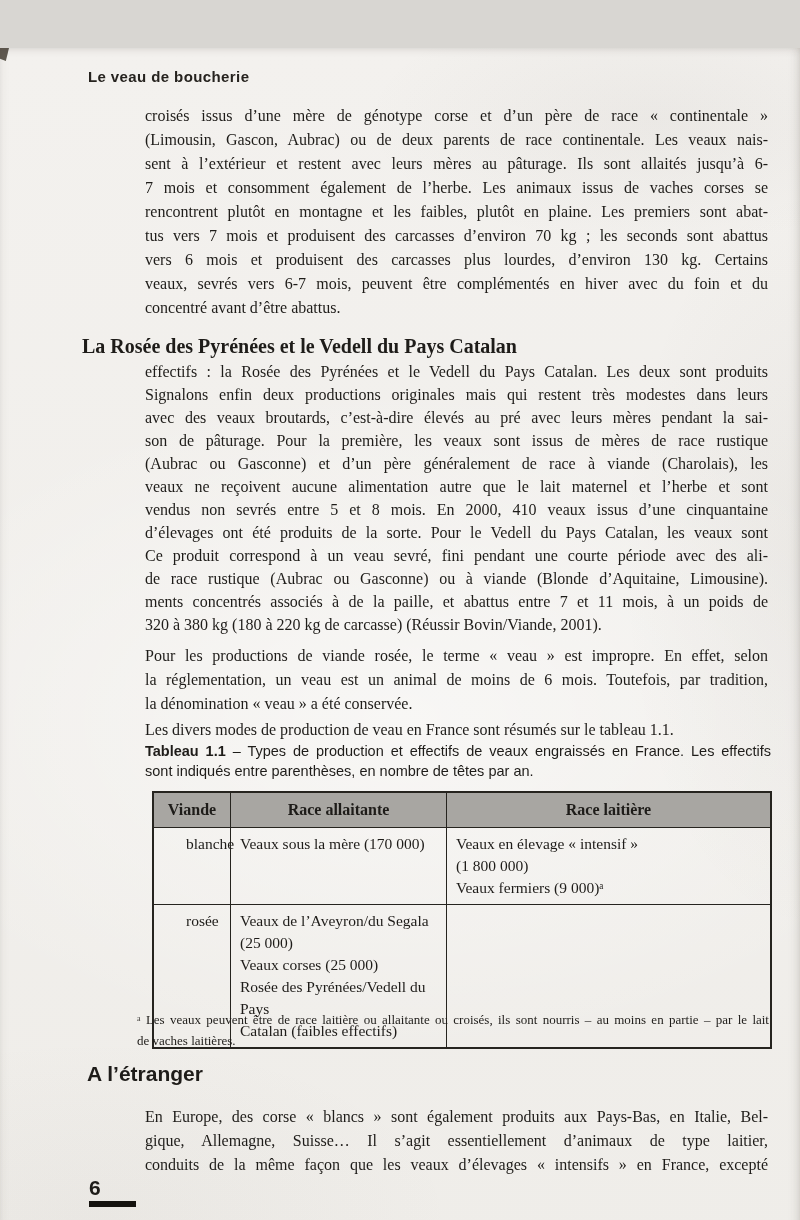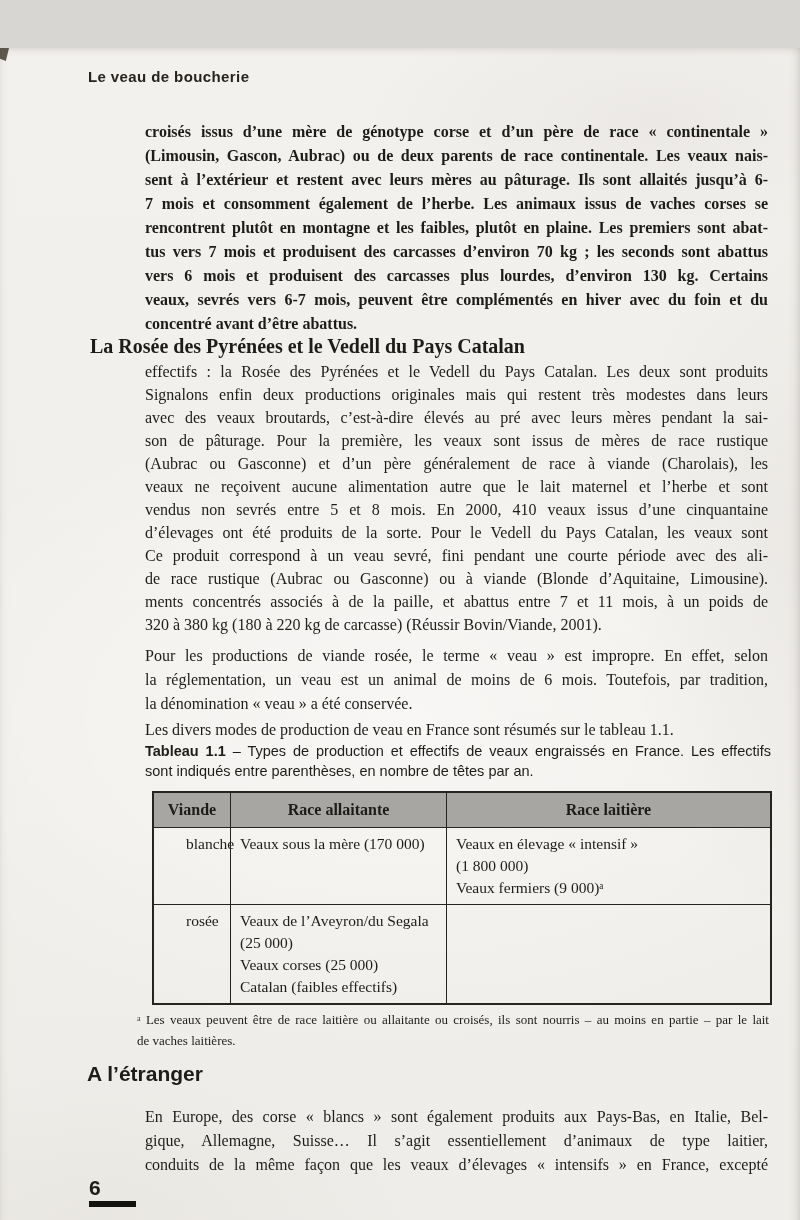--- a/index.html
+++ b/index.html
@@ -31,27 +31,27 @@
     filter:blur(.4px); }
 
   .running-header { position:absolute; left:88px; top:20px;
     font-family:"Liberation Sans","DejaVu Sans",sans-serif; font-weight:bold;
     font-size:15px; letter-spacing:.4px; color:#26231f; }
 
   .para { position:absolute; left:145px; width:623px; font-size:16px; line-height:24px; }
   .ln { min-height:1em; }
   .ln.j { text-align:justify; text-align-last:justify; }
 
-  #p1 { top:72px;font-weight:bold; }
+  #p1 { top:56px; }
   #p2 { top:312px; line-height:23px; }
   #p3 { top:596px; }
   #p4 { top:670px; }
   #p5 { top:1057px; }
 
-  .heading-serif { position:absolute; left:90px; top:287px; font-weight:bold;
+  .heading-serif { position:absolute; left:82px; top:287px; font-weight:bold;
     font-size:20px; line-height:23px; }
   .heading-sans { position:absolute; left:87px; top:1014px;
     font-family:"Liberation Sans","DejaVu Sans",sans-serif; font-weight:bold;
     font-size:21px; line-height:24px; }
 
   .caption { position:absolute; left:145px; top:693px; width:626px;
     font-family:"Liberation Sans","DejaVu Sans",sans-serif; font-size:14.5px; line-height:20px; }
   .caption .cap-line1 { text-align:justify; text-align-last:justify; }
 
   .tbl { position:absolute; left:152px; top:743px; width:616px;
@@ -139,20 +139,21 @@
           <div class="ln">Veaux en élevage « intensif »</div>
           <div class="ln">(1 800 000)</div>
           <div class="ln">Veaux fermiers (9 000)ᵃ</div>
         </div>
     </div>
     <div class="tbl-row">
       <div class="cell c1">rosée</div>
       <div class="cell c2">
           <div class="ln">Veaux de l’Aveyron/du Segala (25 000)</div>
           <div class="ln">Veaux corses (25 000)</div>
+          <div class="ln">Rosée des Pyrénées/Vedell du Pays</div>
           <div class="ln">Catalan (faibles effectifs)</div>
         </div>
       <div class="cell c3"></div>
     </div>
   </div>
 
   <div class="footnote">
       <div class="ln j">ᵃ Les veaux peuvent être de race laitière ou allaitante ou croisés, ils sont nourris – au moins en partie – par le lait</div>
       <div class="ln">de vaches laitières.</div>
     </div>

